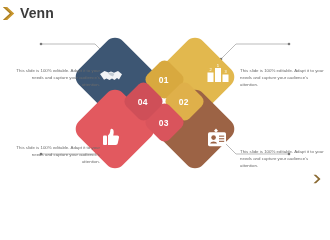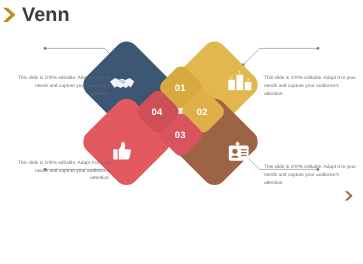--- a/index.html
+++ b/index.html
@@ -12,21 +12,21 @@
   }
   .slide{position:absolute;inset:0;background:#fff;}
 
   
   .header{position:absolute;left:0;top:0;width:330px;height:26px;}
   .logo-chevron{
     position:absolute;left:3px;top:6px;width:14px;height:15px;
   }
   .title{
     position:absolute;left:20px;top:5px;
-    font-size:18px;font-weight:700;color:#3c3c3c;
+    font-size:14px;font-weight:700;color:#3c3c3c;
     letter-spacing:.1px;line-height:16px;
   }
 
   
   .stage{position:absolute;left:0;top:26px;width:330px;height:150px;}
 
   .diamond{
     position:absolute;
     width:62px;height:62px;
     border-radius:11px;

